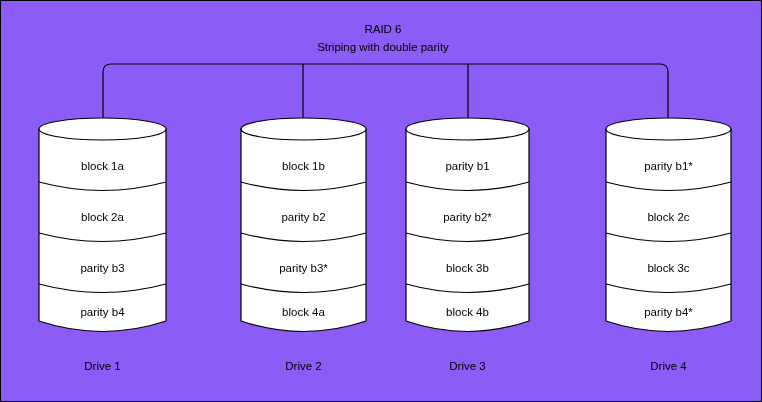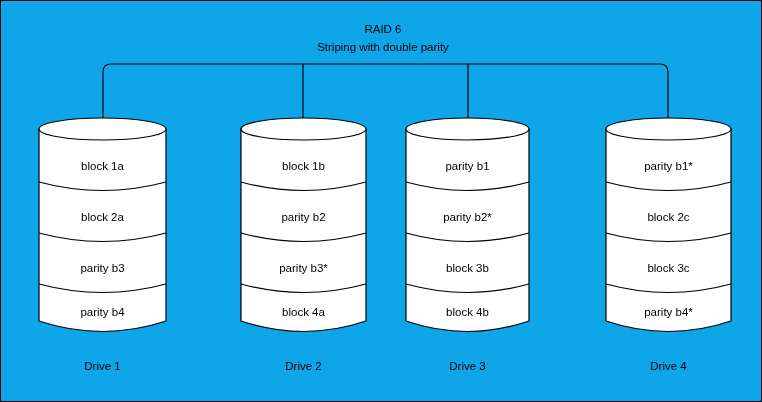--- a/index.html
+++ b/index.html
@@ -8,21 +8,21 @@
     padding: 0;
     background: #ffffff;
   }
   body {
     font-family: "Liberation Sans", sans-serif;
   }
   #canvas {
     position: relative;
     width: 762px;
     height: 402px;
-    background: #0ea5e9;
+    background: #8b5cf6;
     box-sizing: border-box;
     border: 1px solid #000000;
     overflow: hidden;
   }
   #diagram-svg {
     position: absolute;
     left: 0;
     top: 0;
     width: 762px;
     height: 402px;

